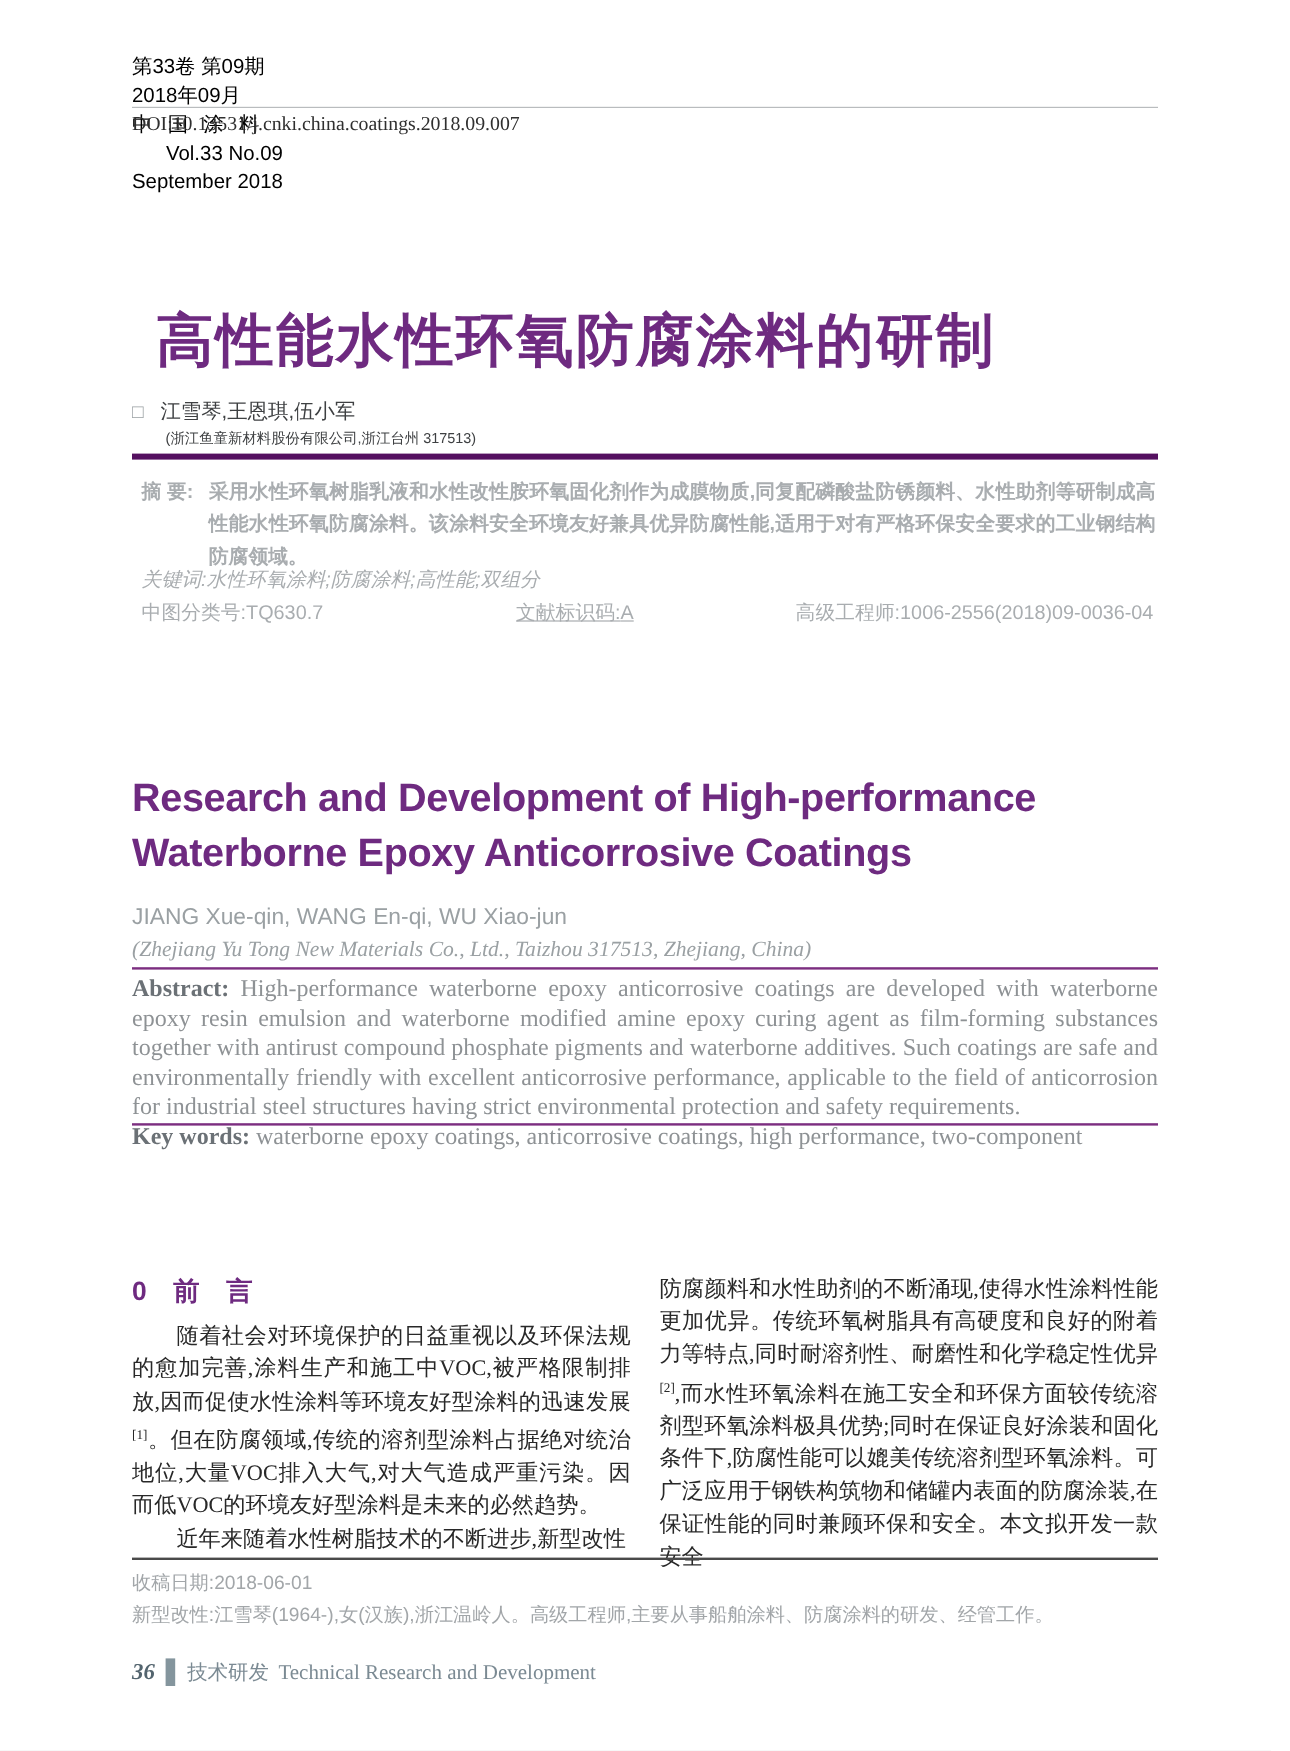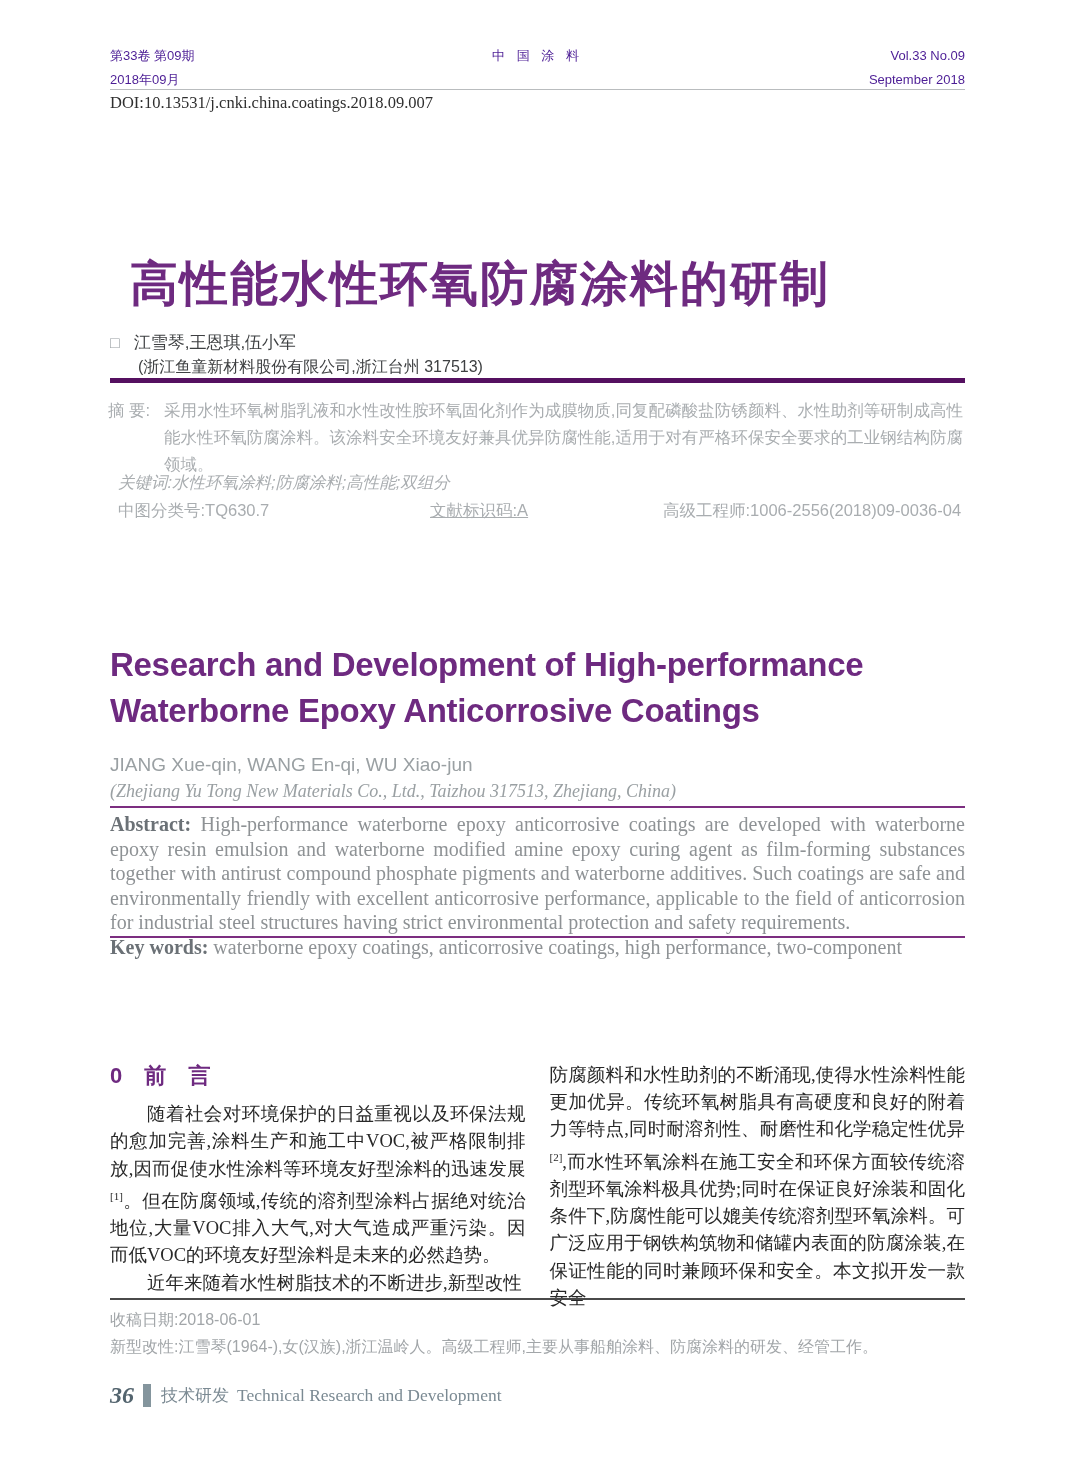--- a/index.html
+++ b/index.html
@@ -5,38 +5,38 @@
   * { margin:0; padding:0; box-sizing:border-box; }
   html,body { background:#e9e9e9; }
   .page {
     position:relative; width:1075px; height:1459px; background:#ffffff;
     margin:0 auto; overflow:hidden;
     font-family:"Liberation Sans", sans-serif;
   }
   .abs { position:absolute; left:110px; right:110px; }
 
   
-  .masthead { top:44px; display:flex; align-items:flex-start; color:#4c1d95; font-size:13px; line-height:24px; }
+  .masthead { top:44px; display:flex; align-items:flex-start; color:#000000; font-size:17px; line-height:24px;flex-direction:column; }
   .mh-left  { flex:1; text-align:left; }
   .mh-center{ flex:1.2; text-align:center; }
   .mh-right { flex:1; text-align:right; }
   .cn-name  { letter-spacing:4px; }
   .header-rule { top:89px; height:1px; background:#b9bcbe; }
   .doi { top:93px; font-family:"Liberation Serif", serif; font-size:16.5px; color:#2f2f2f; }
 
   
   .cn-title { top:252px; font-size:48px; font-weight:bold; color:#6e2a80; letter-spacing:2px; font-family:"Liberation Sans", sans-serif;margin-left:20px; }
   .cn-authors { top:331px; font-size:17px; color:#3e4042; }
   .author-box { color:#9aa0a3; margin-right:14px; font-size:16px; }
-  .cn-affil { top:357px; left:138px; right:110px; position:absolute; font-size:16px; color:#3e4042; }
+  .cn-affil { top:357px; left:138px; right:110px; position:absolute; font-size:12px; color:#3e4042; }
   .thick-rule { top:378px; height:5px; background:#551060; }
 
   
   .gray { color:#a9adb0; }
-  .cn-abstract { top:397px; left:108px; right:112px; position:absolute; font-size:16.5px; line-height:27px; padding-left:56px; text-align:justify; }
+  .cn-abstract { top:397px; left:118px; right:112px; position:absolute; font-size:16.5px; line-height:27px; padding-left:56px; text-align:justify;font-weight:bold; }
   .hang-label { display:inline-block; margin-left:-56px; width:56px; }
   .cn-keywords { top:472px; left:118px; position:absolute; font-size:16.5px;font-style:italic; }
   .cn-meta { top:500px; left:118px; right:112px; position:absolute; font-size:16.5px; }
   .cn-meta .m2 { position:absolute; left:312px;text-decoration:underline; }
   .cn-meta .m3 { position:absolute; left:545px; }
 
   
   .en-title { top:642px; font-size:33px; line-height:46px; font-weight:bold; color:#6e2a80; letter-spacing:-0.3px; }
   .en-authors { top:754px; font-size:19px; color:#9aa0a3; }
   .en-affil { top:781px; font-size:18px; color:#9aa0a3; font-style:italic; font-family:"Liberation Serif", serif; }
@@ -54,21 +54,21 @@
   .col p { text-indent:2em; }
   .col p.cont { text-indent:0; }
   sup { font-size:11px; }
 
   
   .fn-rule { top:1298px; height:2px; background:#4a4a4a; }
   .footnotes { top:1306px; font-size:16px; line-height:27px; color:#a2a6a9; }
 
   
   .page-footer { top:1382px; display:flex; align-items:center; color:#7b8a93; }
-  .pf-num { font-family:"Liberation Serif", serif; font-style:italic; font-weight:bold; font-size:24px; color:#53646e; }
+  .pf-num { font-family:"Liberation Serif", serif; font-style:italic; font-weight:bold; font-size:19px; color:#53646e; }
   .pf-bar { width:8px; height:23px; background:#84959d; margin:0 10px 0 9px; }
   .pf-cn { font-size:17px; margin-right:8px; }
   .pf-en { font-family:"Liberation Serif", serif; font-size:17.5px; }
 </style>
 </head>
 <body>
 
 <div class="page">
 
   <header class="abs masthead">

